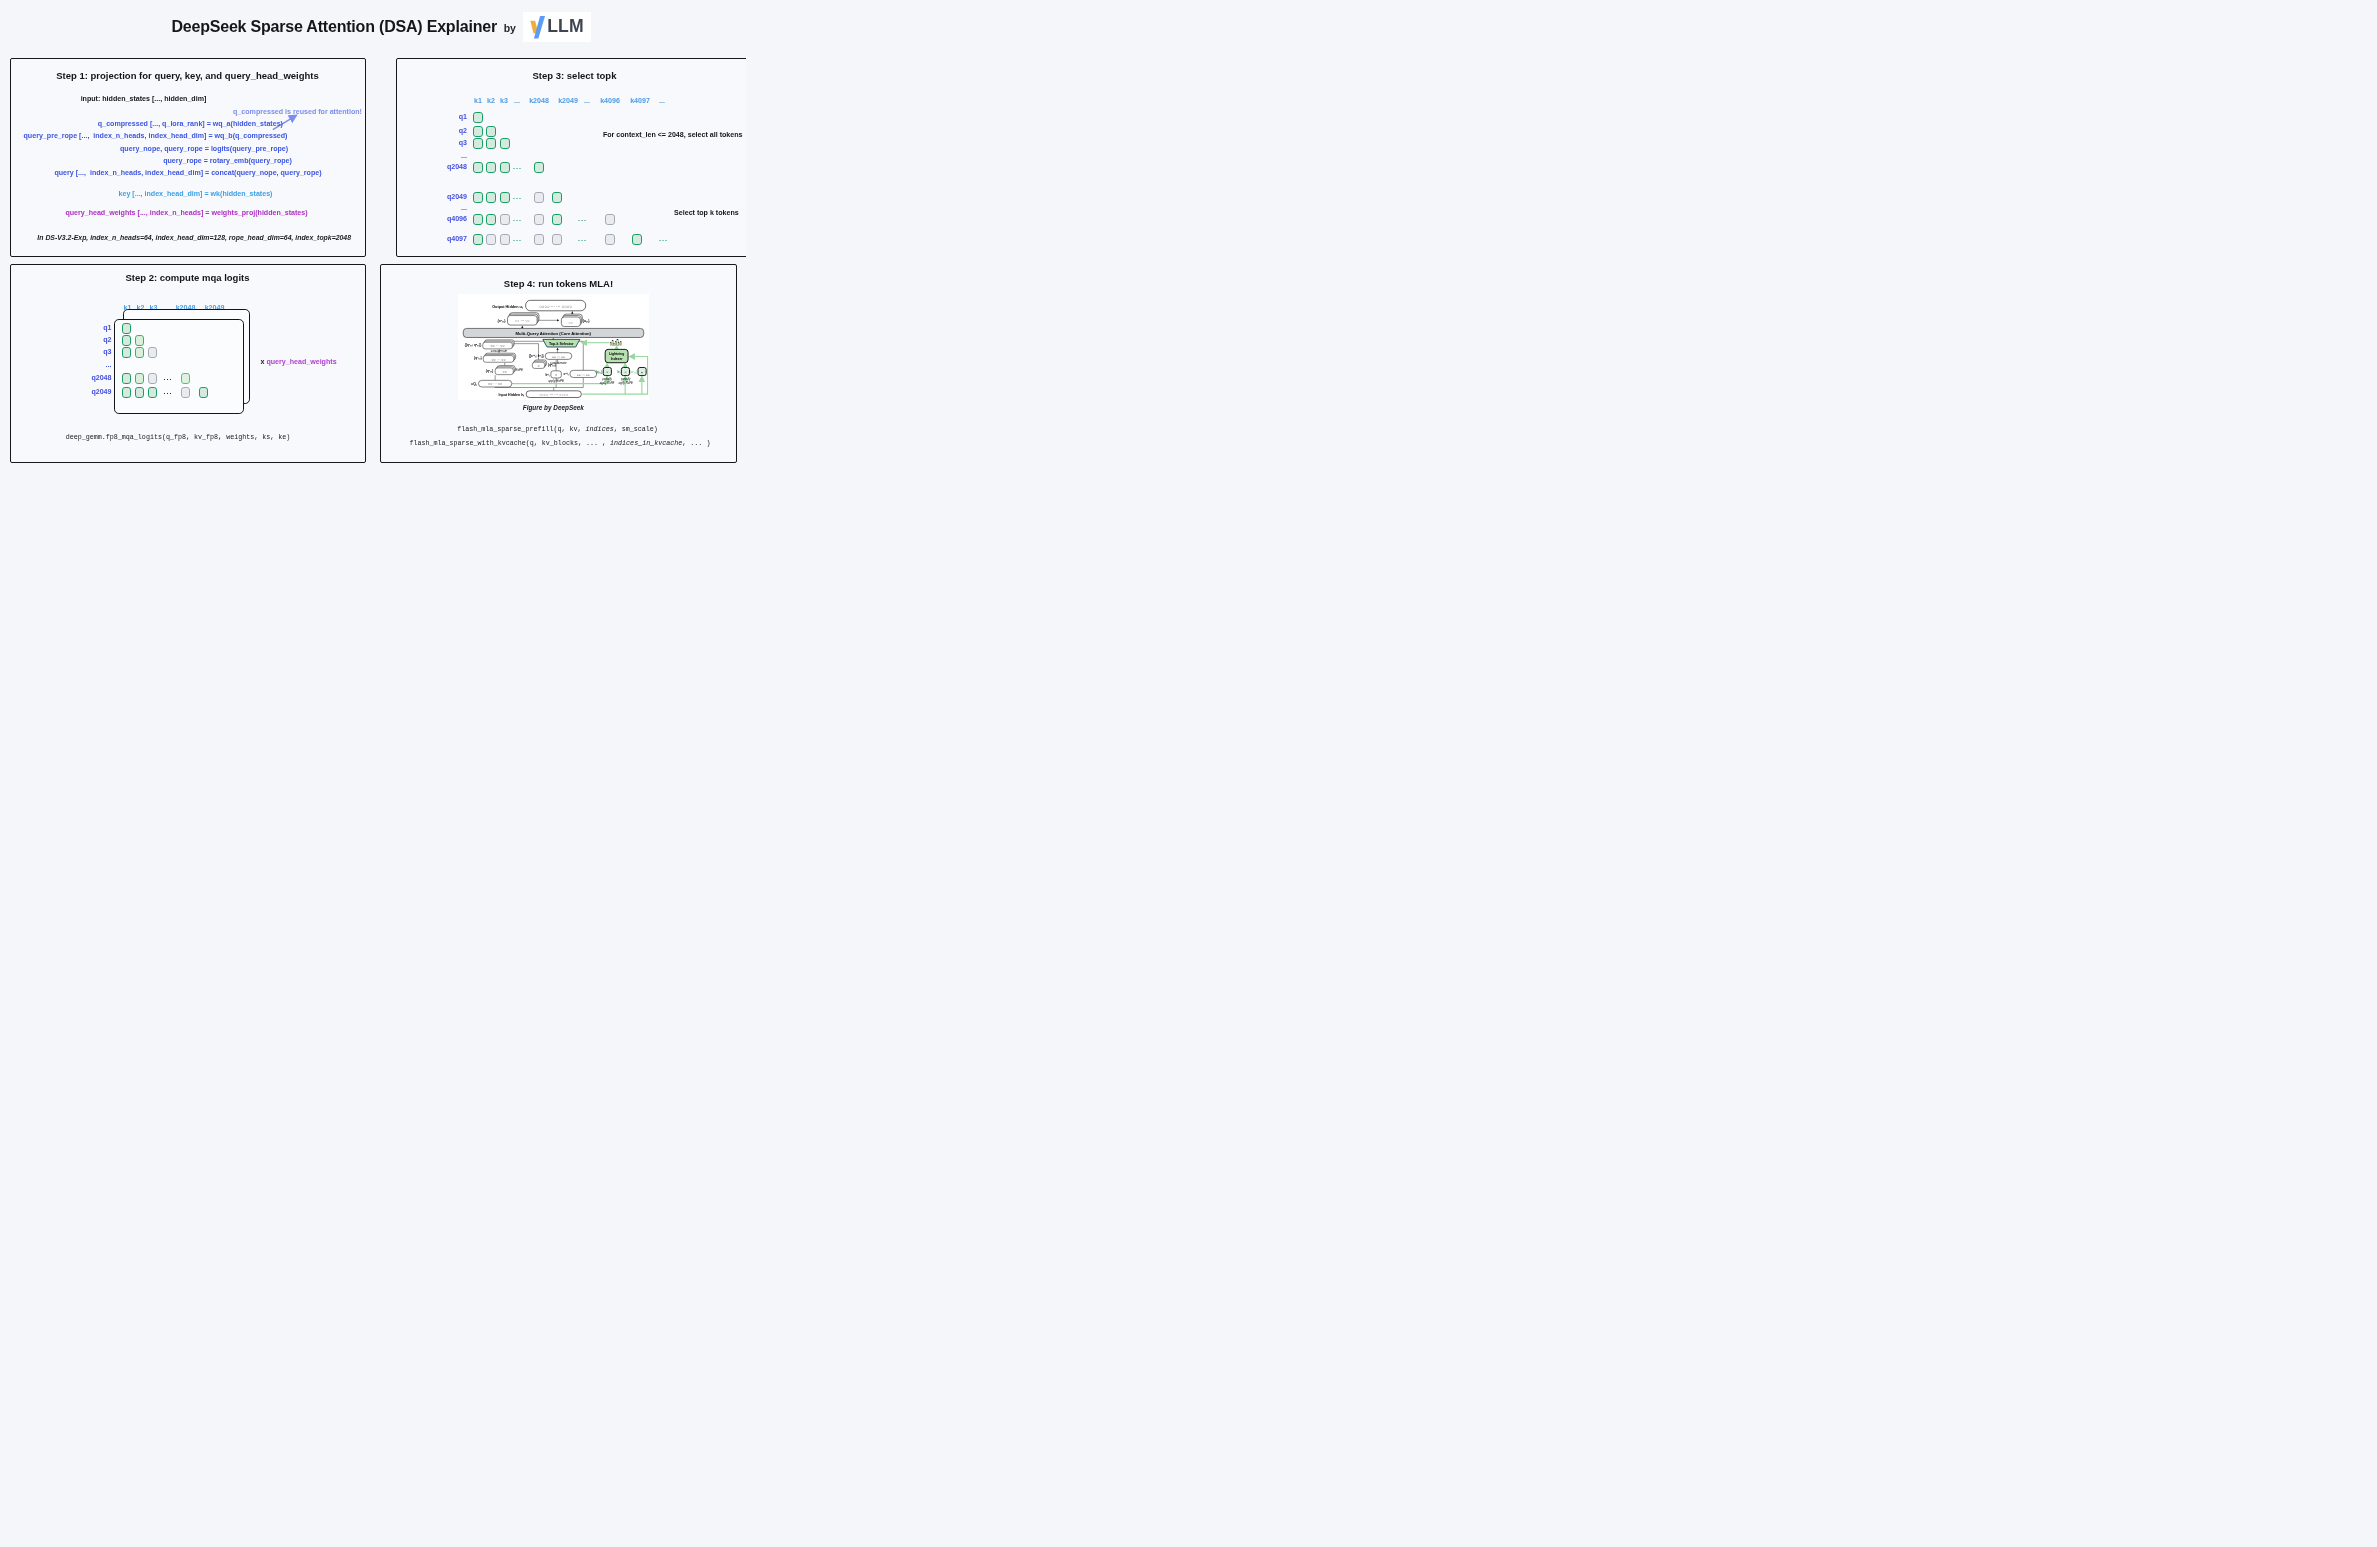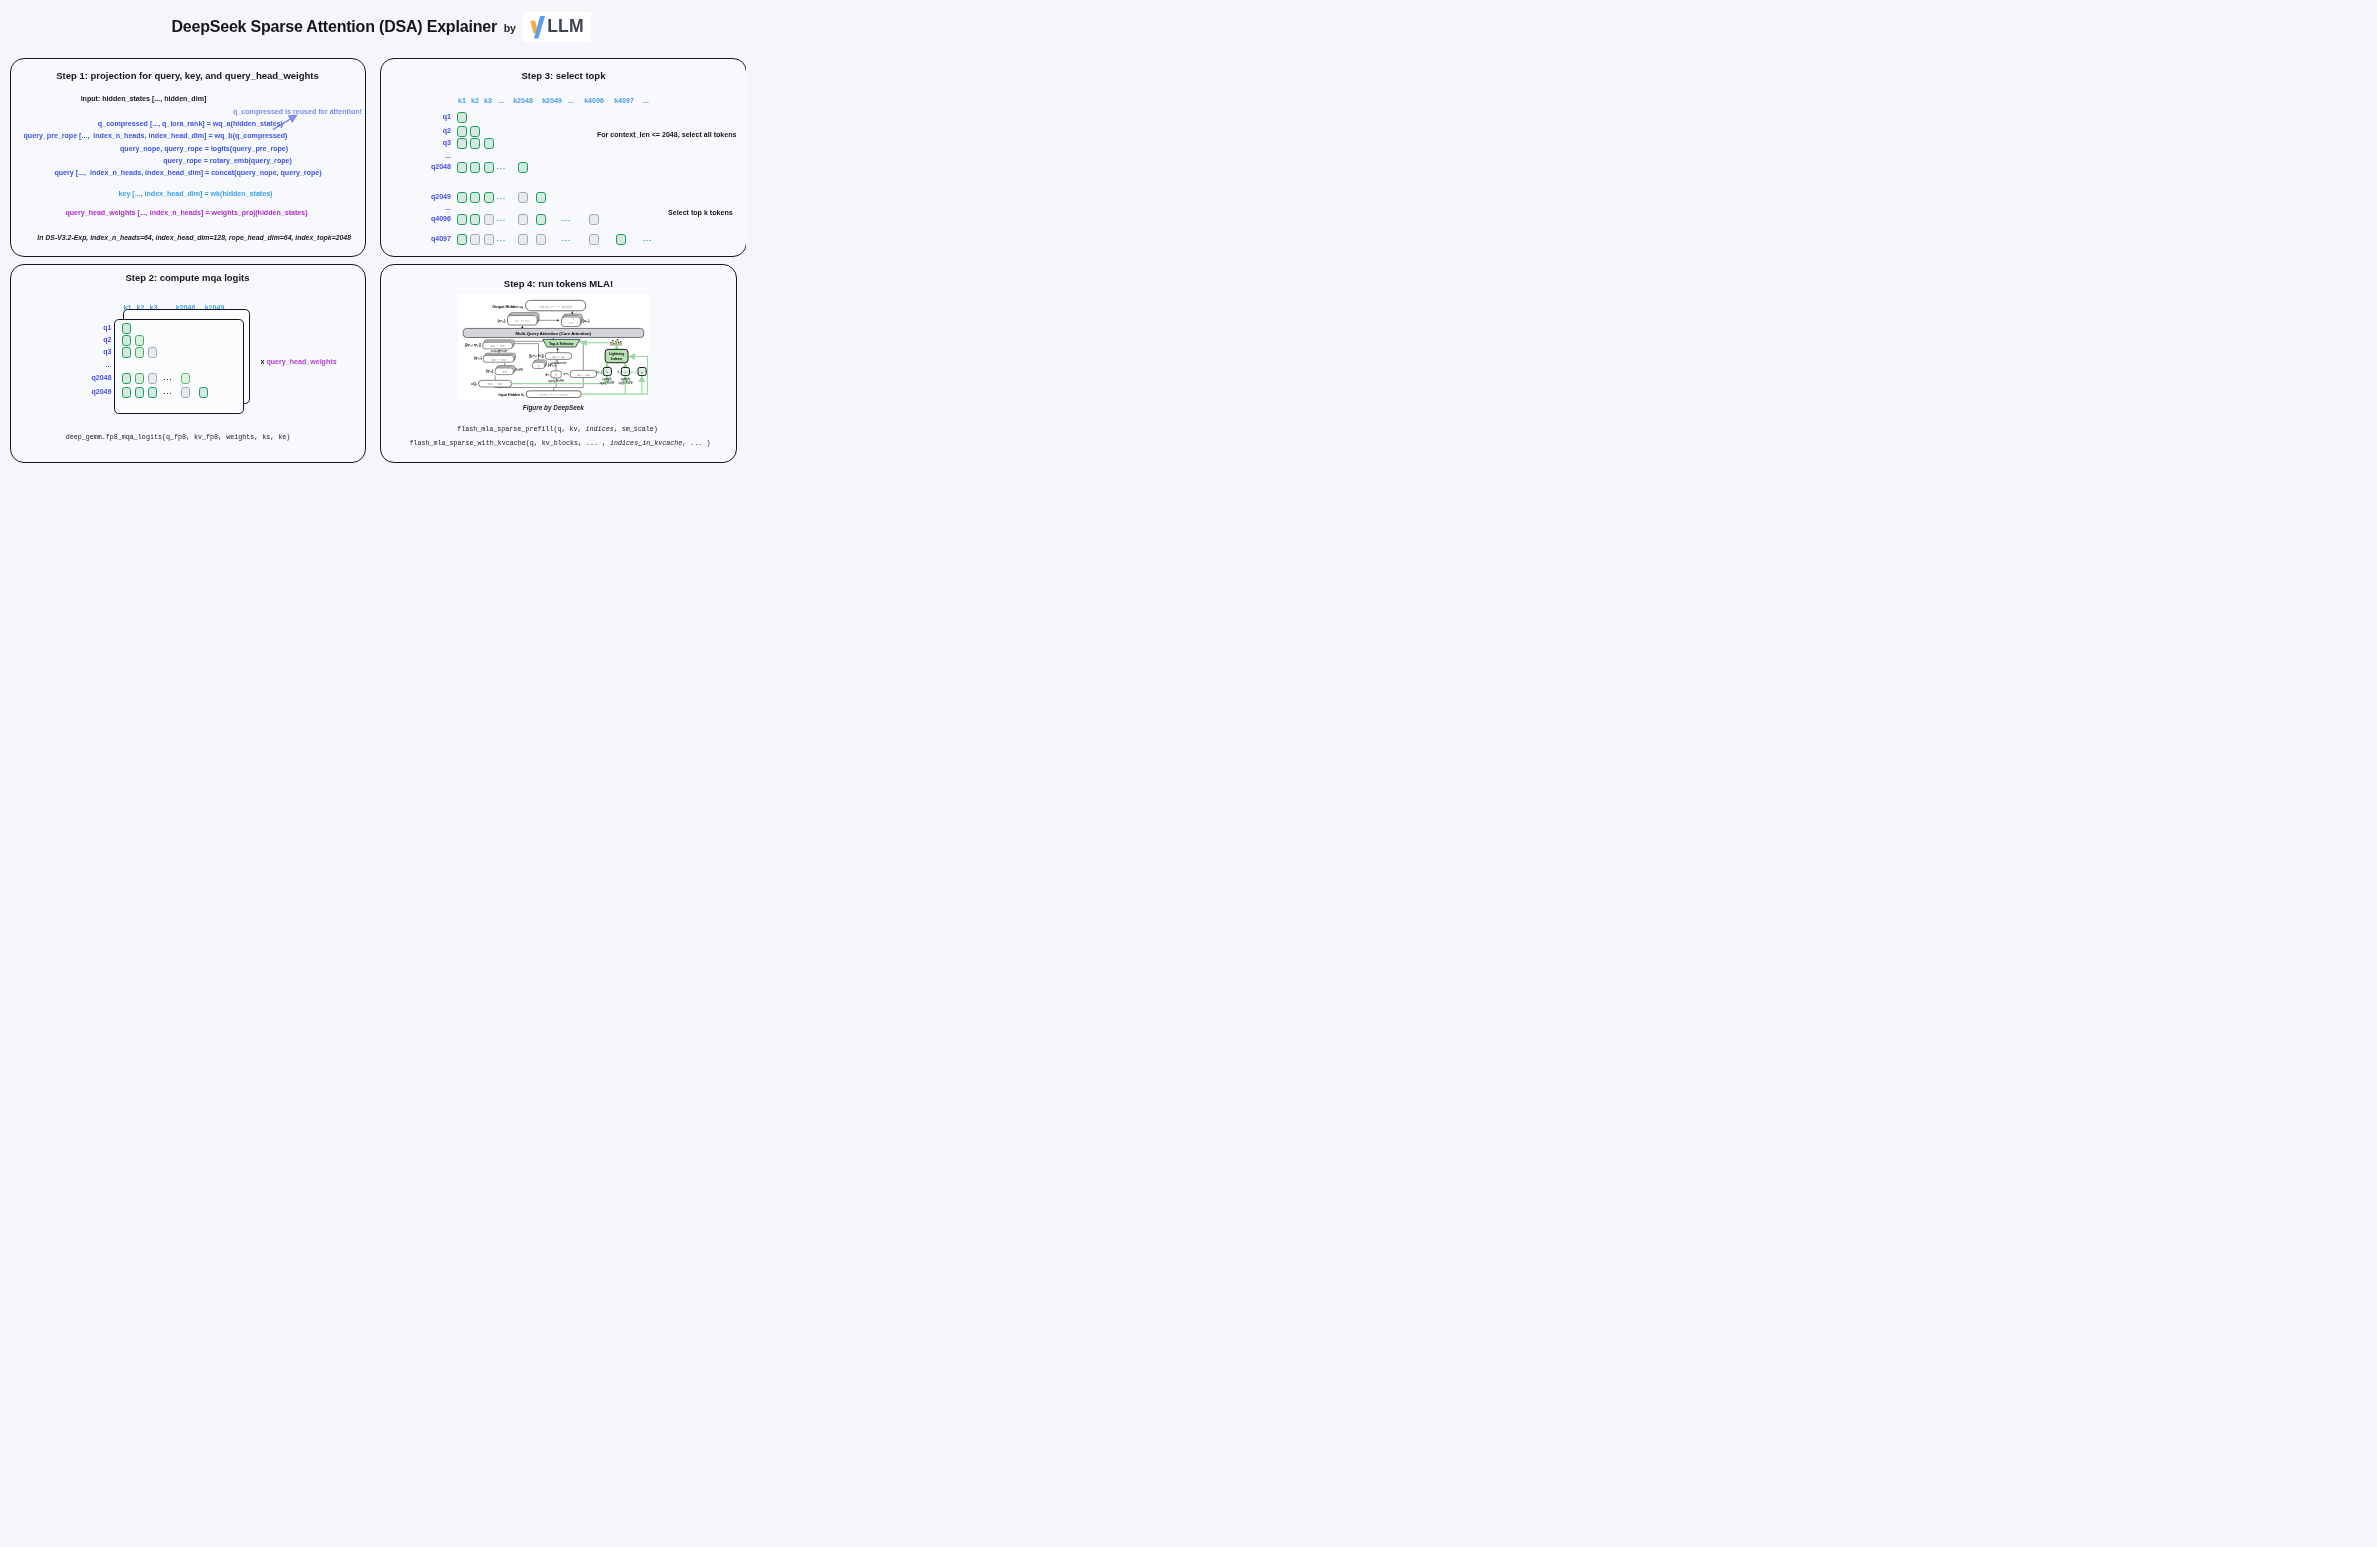--- a/index.html
+++ b/index.html
@@ -10,23 +10,23 @@
     color:#17181c;
   }
   
   .header{position:absolute;top:6.7px;left:0;width:100%;height:40px;
     display:flex;align-items:center;justify-content:center;gap:6.7px;}
   .main-title{font-size:16px;font-weight:700;color:#15161a;letter-spacing:-0.2px;margin-left:16px;}
   .by{font-size:10.5px;font-weight:600;color:#26272b;margin-top:2.9px;}
   .logo-card{width:68px;height:30px;background:#ffffff;display:flex;align-items:center;justify-content:center;gap:1.9px;}
   .logo-llm{font-size:17.6px;font-weight:700;color:#3e4450;letter-spacing:0.2px;}
   
-  .panel{position:absolute;background:#f8f9fc;border:1.2px solid #17181b;border-radius:14px;text-decoration:underline;}
+  .panel{position:absolute;background:#f8f9fc;border:1.2px solid #17181b;border-radius:2px;text-decoration:underline;}
   #p1{left:9.5px;top:58px;width:354px;height:197px;}
-  #p3{left:380px;top:58px;width:355px;height:197px;padding-left:10px;}
+  #p3{left:396px;top:58px;width:355px;height:197px;}
   #p2{left:9.5px;top:264px;width:354px;height:197px;}
   #p4{left:380px;top:264px;width:355px;height:197px;}
   .ptitle{position:absolute;left:0;width:100%;text-align:center;font-size:9.5px;font-weight:700;color:#141519;}
   
   .s1line{position:absolute;left:0;width:100%;text-align:center;font-size:7.1px;font-weight:700;white-space:pre;}
   .blue{color:#3d55e0;}
   .cyan{color:#3ba2e8;}
   .magenta{color:#ad2fc4;}
   .peri{color:#7c8deb;}
   .note{color:#1b1c20;font-style:italic;font-weight:700;font-size:6.9px;}

